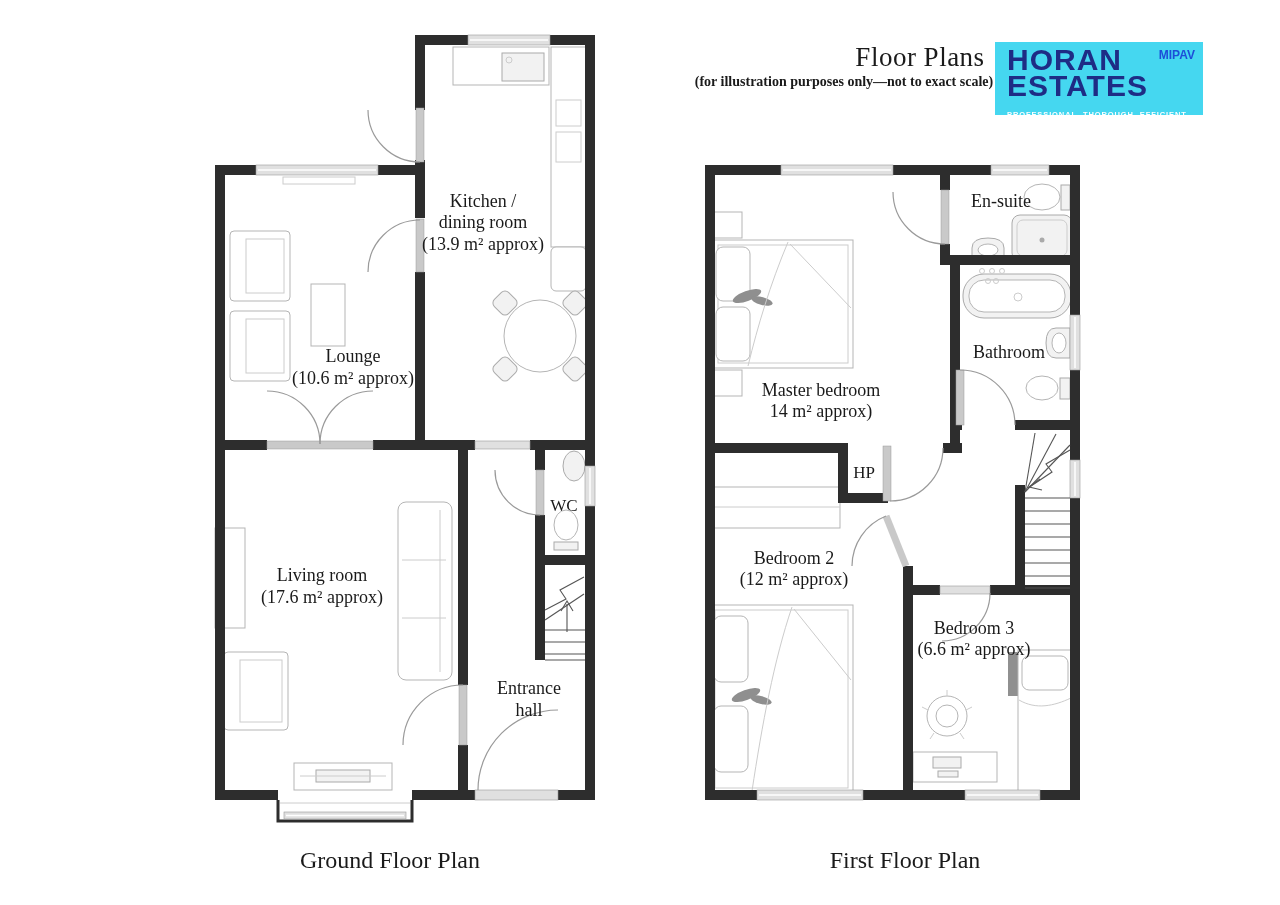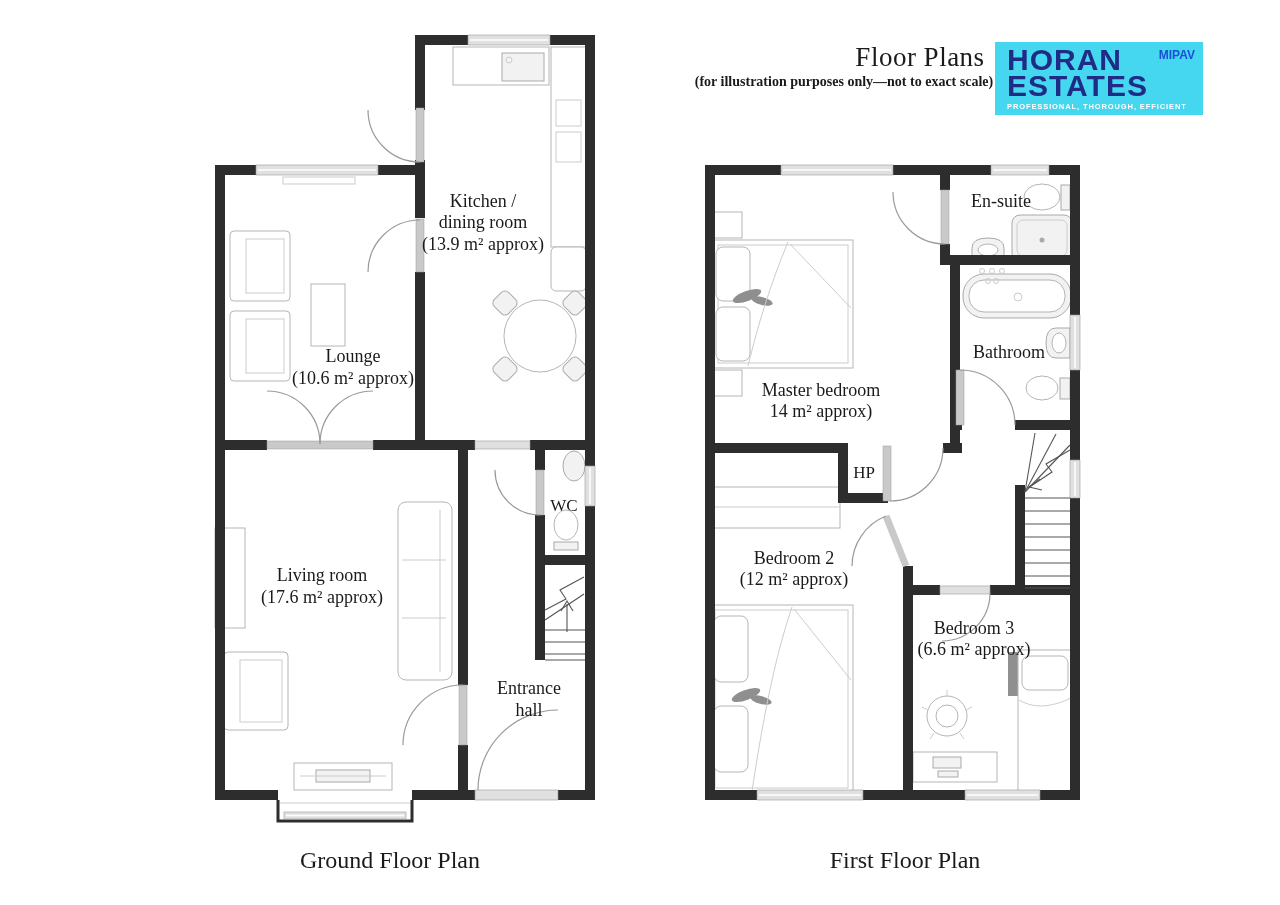--- a/index.html
+++ b/index.html
@@ -7,21 +7,21 @@
         font-family:"Liberation Serif","DejaVu Serif",serif;color:#1a1a1a;}
   .hdr-title{position:absolute;left:790px;top:42px;width:260px;text-align:center;
              font-size:27px;letter-spacing:0.5px;}
   .hdr-sub{position:absolute;left:694px;top:74px;width:300px;text-align:center;
            font-size:14px;font-weight:bold;}
   .logo{position:absolute;left:995px;top:42px;width:208px;height:73px;background:#45d7f0;
         font-family:"Liberation Sans","DejaVu Sans",sans-serif;box-sizing:border-box;
         padding:5px 0 0 12px;}
   .logo .nm{color:#1e2c85;font-weight:bold;font-size:30px;line-height:26px;letter-spacing:1px;}
   .logo .badge{position:absolute;top:6px;right:8px;color:#1d4ed8;font-size:12px;font-weight:bold;}
-  .logo .tag{color:#ffffff;font-size:7.5px;letter-spacing:0.9px;margin-top:3px;font-weight:bold;}
+  .logo .tag{color:#ffffff;font-size:7.5px;letter-spacing:0.9px;margin-top:11px;font-weight:bold;}
   svg{position:absolute;left:0;top:0;}
   svg text{font-family:"Liberation Serif","DejaVu Serif",serif;fill:#1a1a1a;}
   .room-label{font-size:18px;}
   .small-label{font-size:17px;}
   .plan-title{font-size:24px;}
   .wall{fill:#2d2d2d;}
   .win{fill:#e0e0e0;stroke:#9a9a9a;stroke-width:0.6;}
   .winline{stroke:#ffffff;stroke-width:1.5;}
   .leaf{fill:#c9c9c9;stroke:#9a9a9a;stroke-width:0.5;}
   .arc{fill:none;stroke:#9a9a9a;stroke-width:1.2;}

